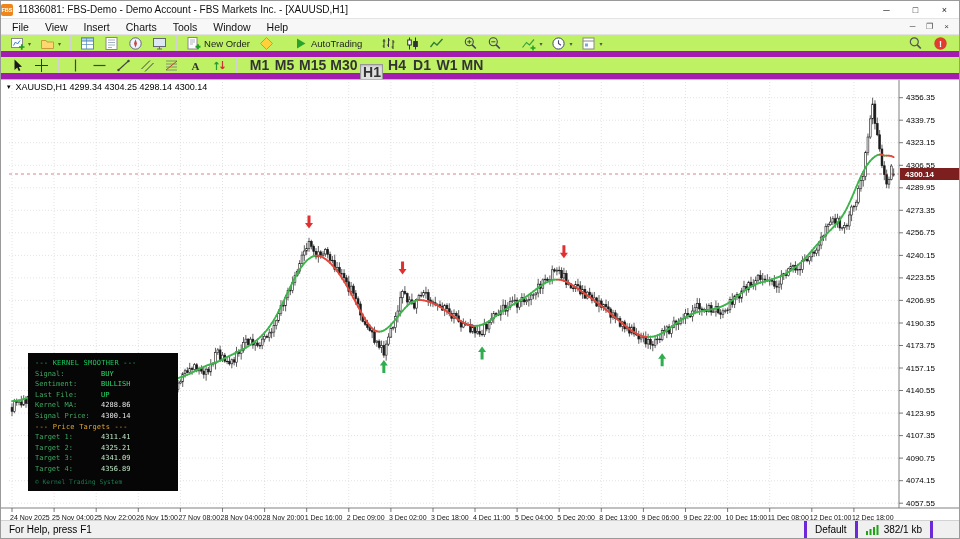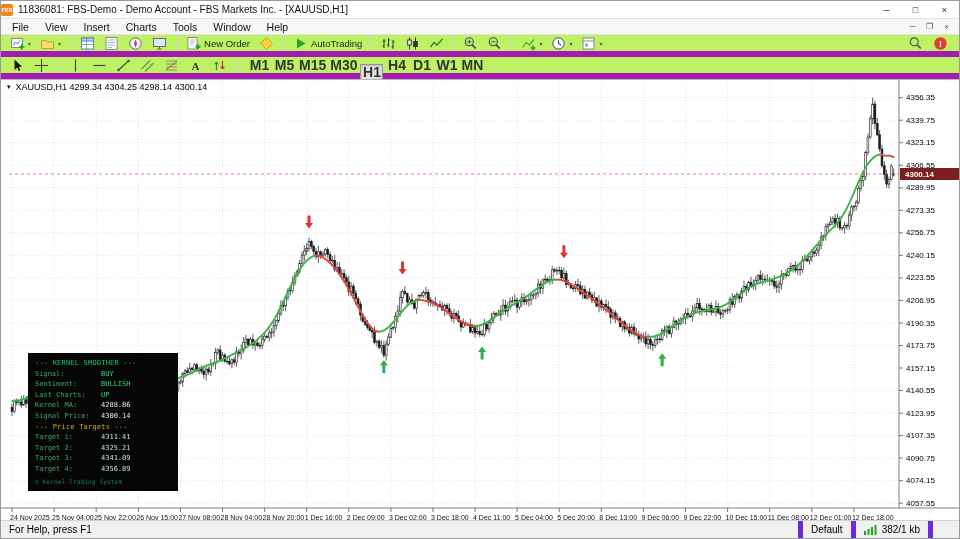--- a/index.html
+++ b/index.html
@@ -53,21 +53,21 @@
   .info-panel{position:absolute;left:27px;top:273px;width:150px;background:#060606;padding:5px 7px 4px 7px;
               font-family:"DejaVu Sans Mono",monospace;font-size:7px;line-height:10.6px;z-index:6;}
   .ip-title{letter-spacing:.2px;}
   .ip-row{display:flex;}
   .ip-label{width:66px;flex:0 0 auto;}
   .ip-footer{margin-top:2px;font-size:6.3px;}
 
   
   .statusbar{height:18px;background:#f0f0f0;border-top:1px solid #d2d2d2;display:flex;align-items:stretch;
              font-size:10px;color:#000;flex:0 0 auto;}
-  .sb-cell{display:flex;align-items:center;padding:0 8px;border-right:5px solid #6d28d9;gap:5px;white-space:nowrap;}
+  .sb-cell{display:flex;align-items:center;padding:0 8px;border-right:3px solid #6d28d9;gap:5px;white-space:nowrap;}
   .sb-help{flex:1 1 auto;}
   .sb-info span{margin-right:10px;}
   .sb-tail{width:26px;border-right:none;}
   .conn-icon{display:inline-flex;}
 </style>
 </head>
 <body>
 
 <div class="app">
 
@@ -1652,21 +1652,21 @@
       <div>
           <div class="ip-row">
             <span class="ip-label" style="color: rgb(61, 168, 97);">Signal:</span>
             <span style="color: rgb(39, 224, 110);">BUY</span>
           </div>
           <div class="ip-row">
             <span class="ip-label" style="color: rgb(61, 168, 97);">Sentiment:</span>
             <span style="color: rgb(39, 224, 110);">BULLISH</span>
           </div>
           <div class="ip-row">
-            <span class="ip-label" style="color: rgb(61, 168, 97);">Last Charts:</span>
+            <span class="ip-label" style="color: rgb(61, 168, 97);">Last File:</span>
             <span style="color: rgb(39, 224, 110);">UP</span>
           </div>
           <div class="ip-row">
             <span class="ip-label" style="color: rgb(61, 168, 97);">Kernel MA:</span>
             <span style="color: rgb(232, 232, 232);">4288.86</span>
           </div>
           <div class="ip-row">
             <span class="ip-label" style="color: rgb(61, 168, 97);">Signal Price:</span>
             <span style="color: rgb(232, 232, 232);">4300.14</span>
           </div>

